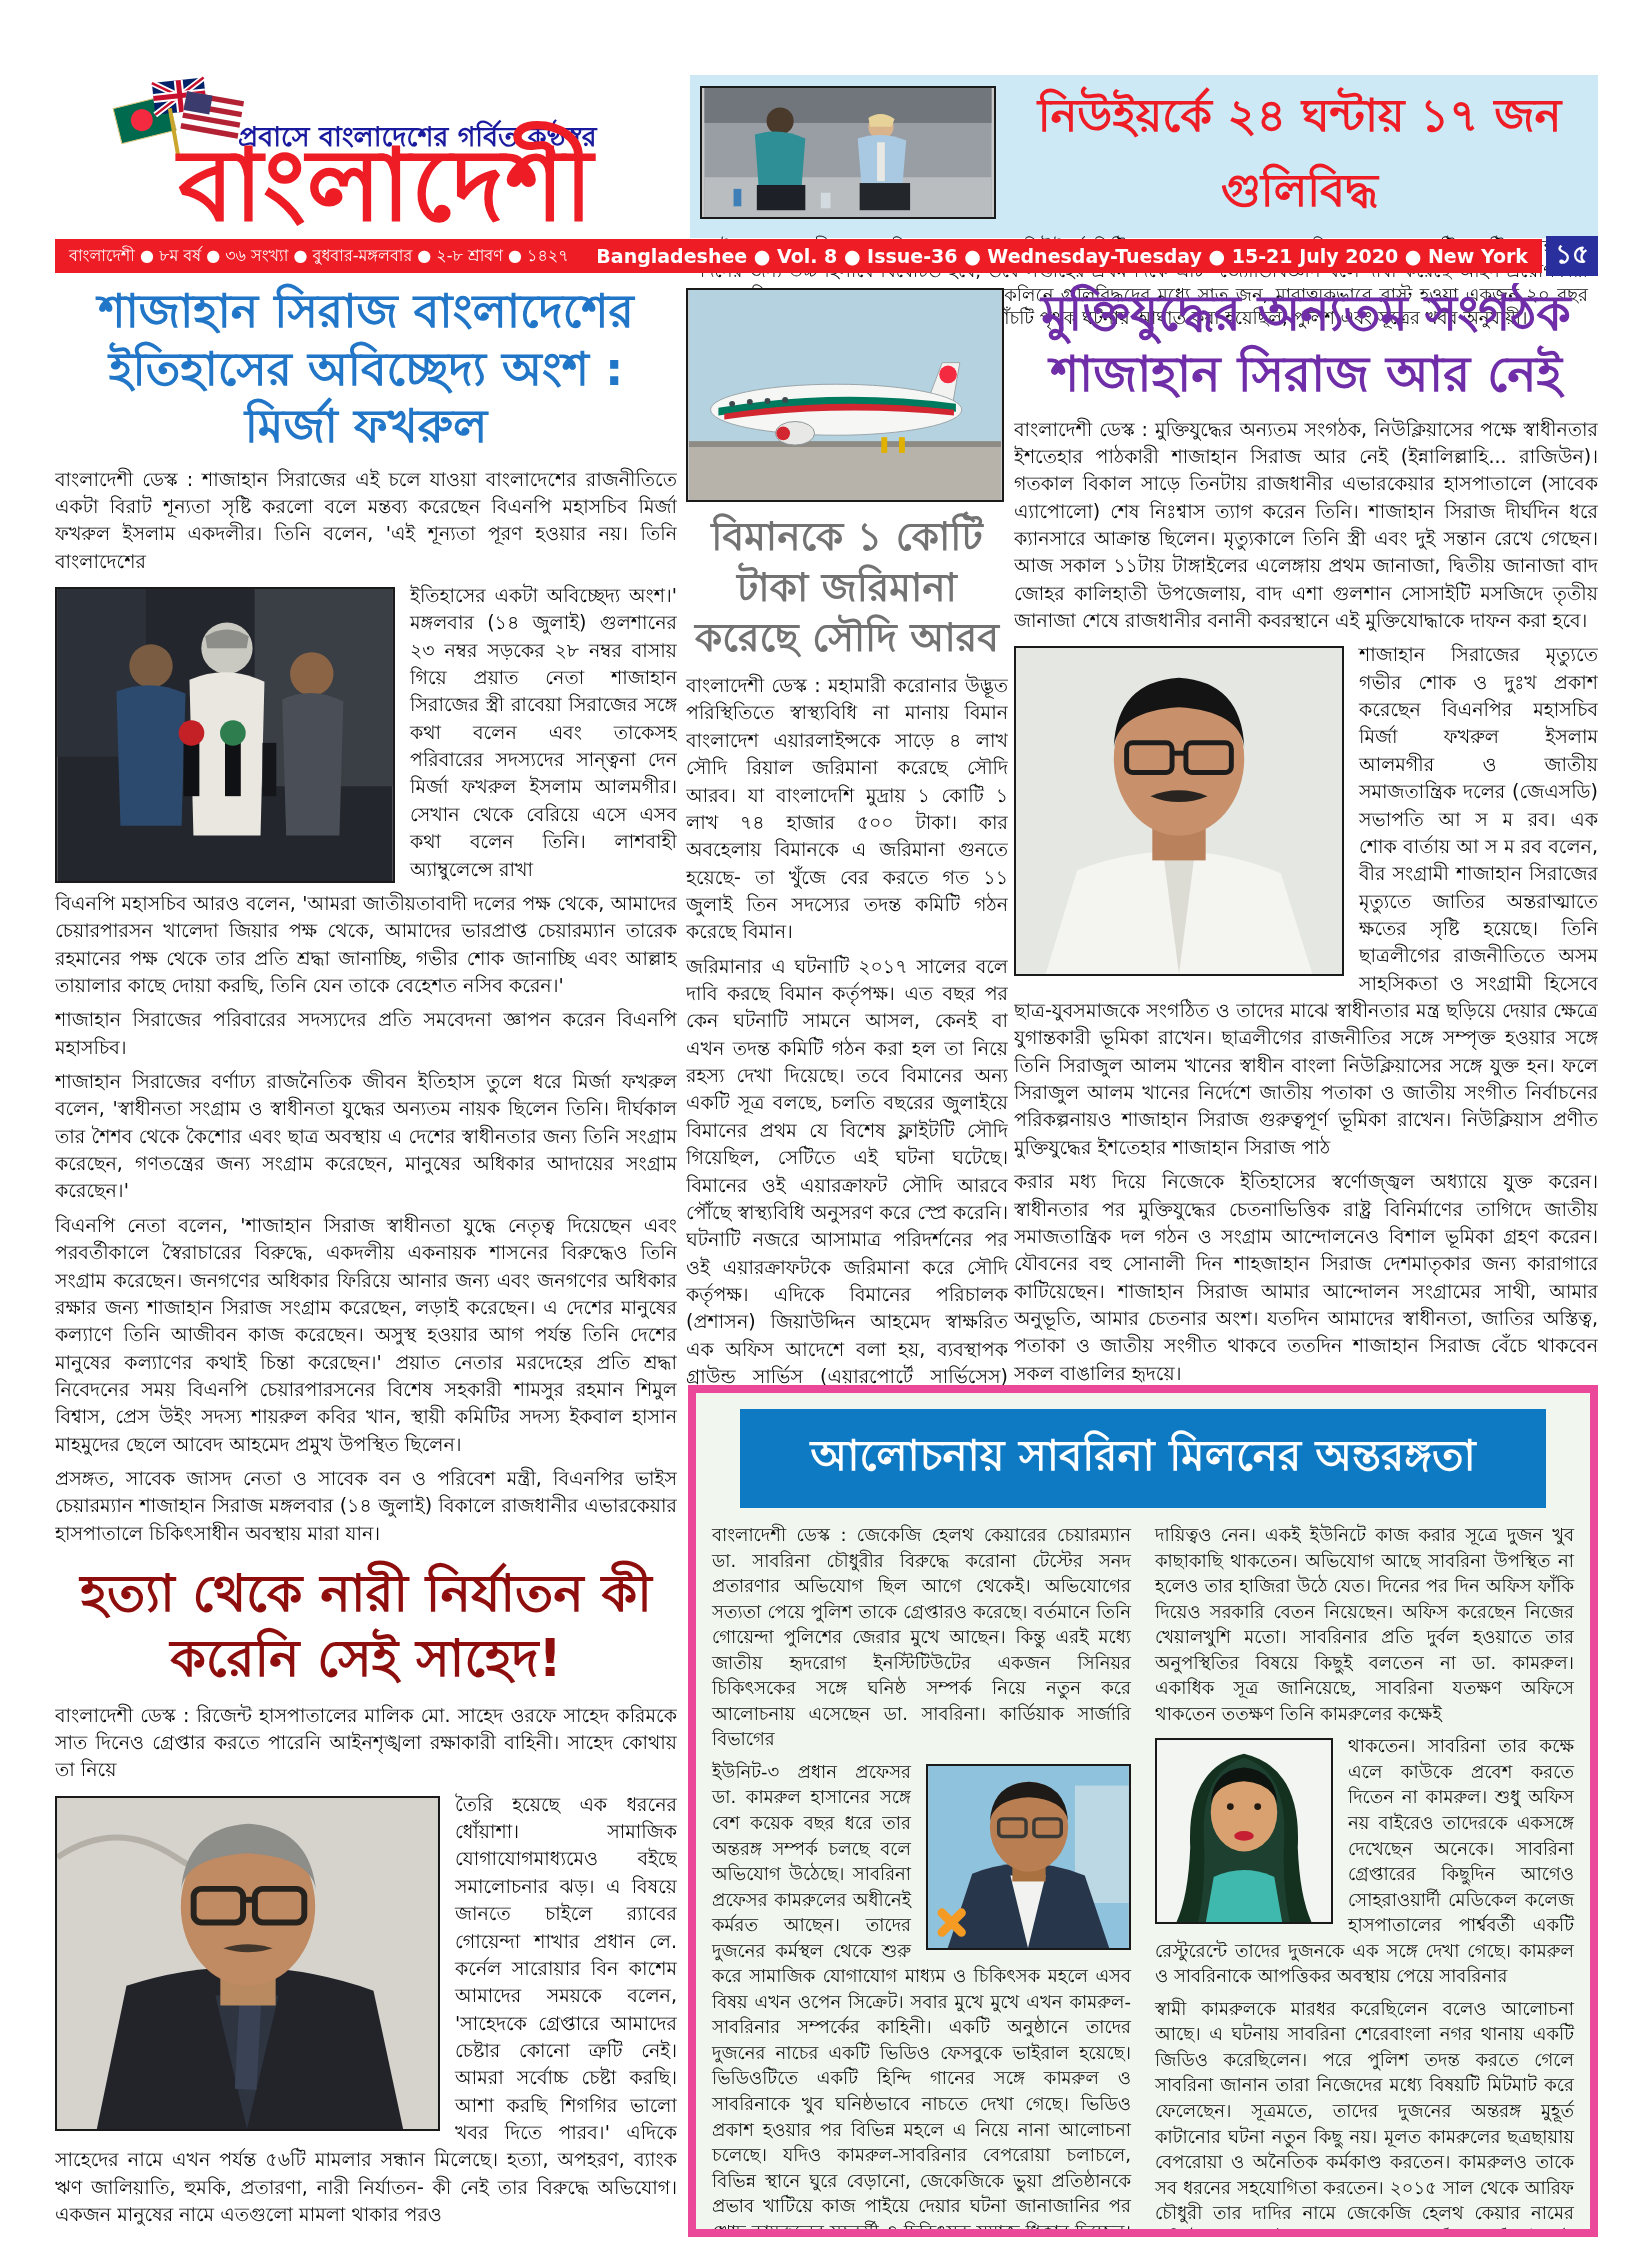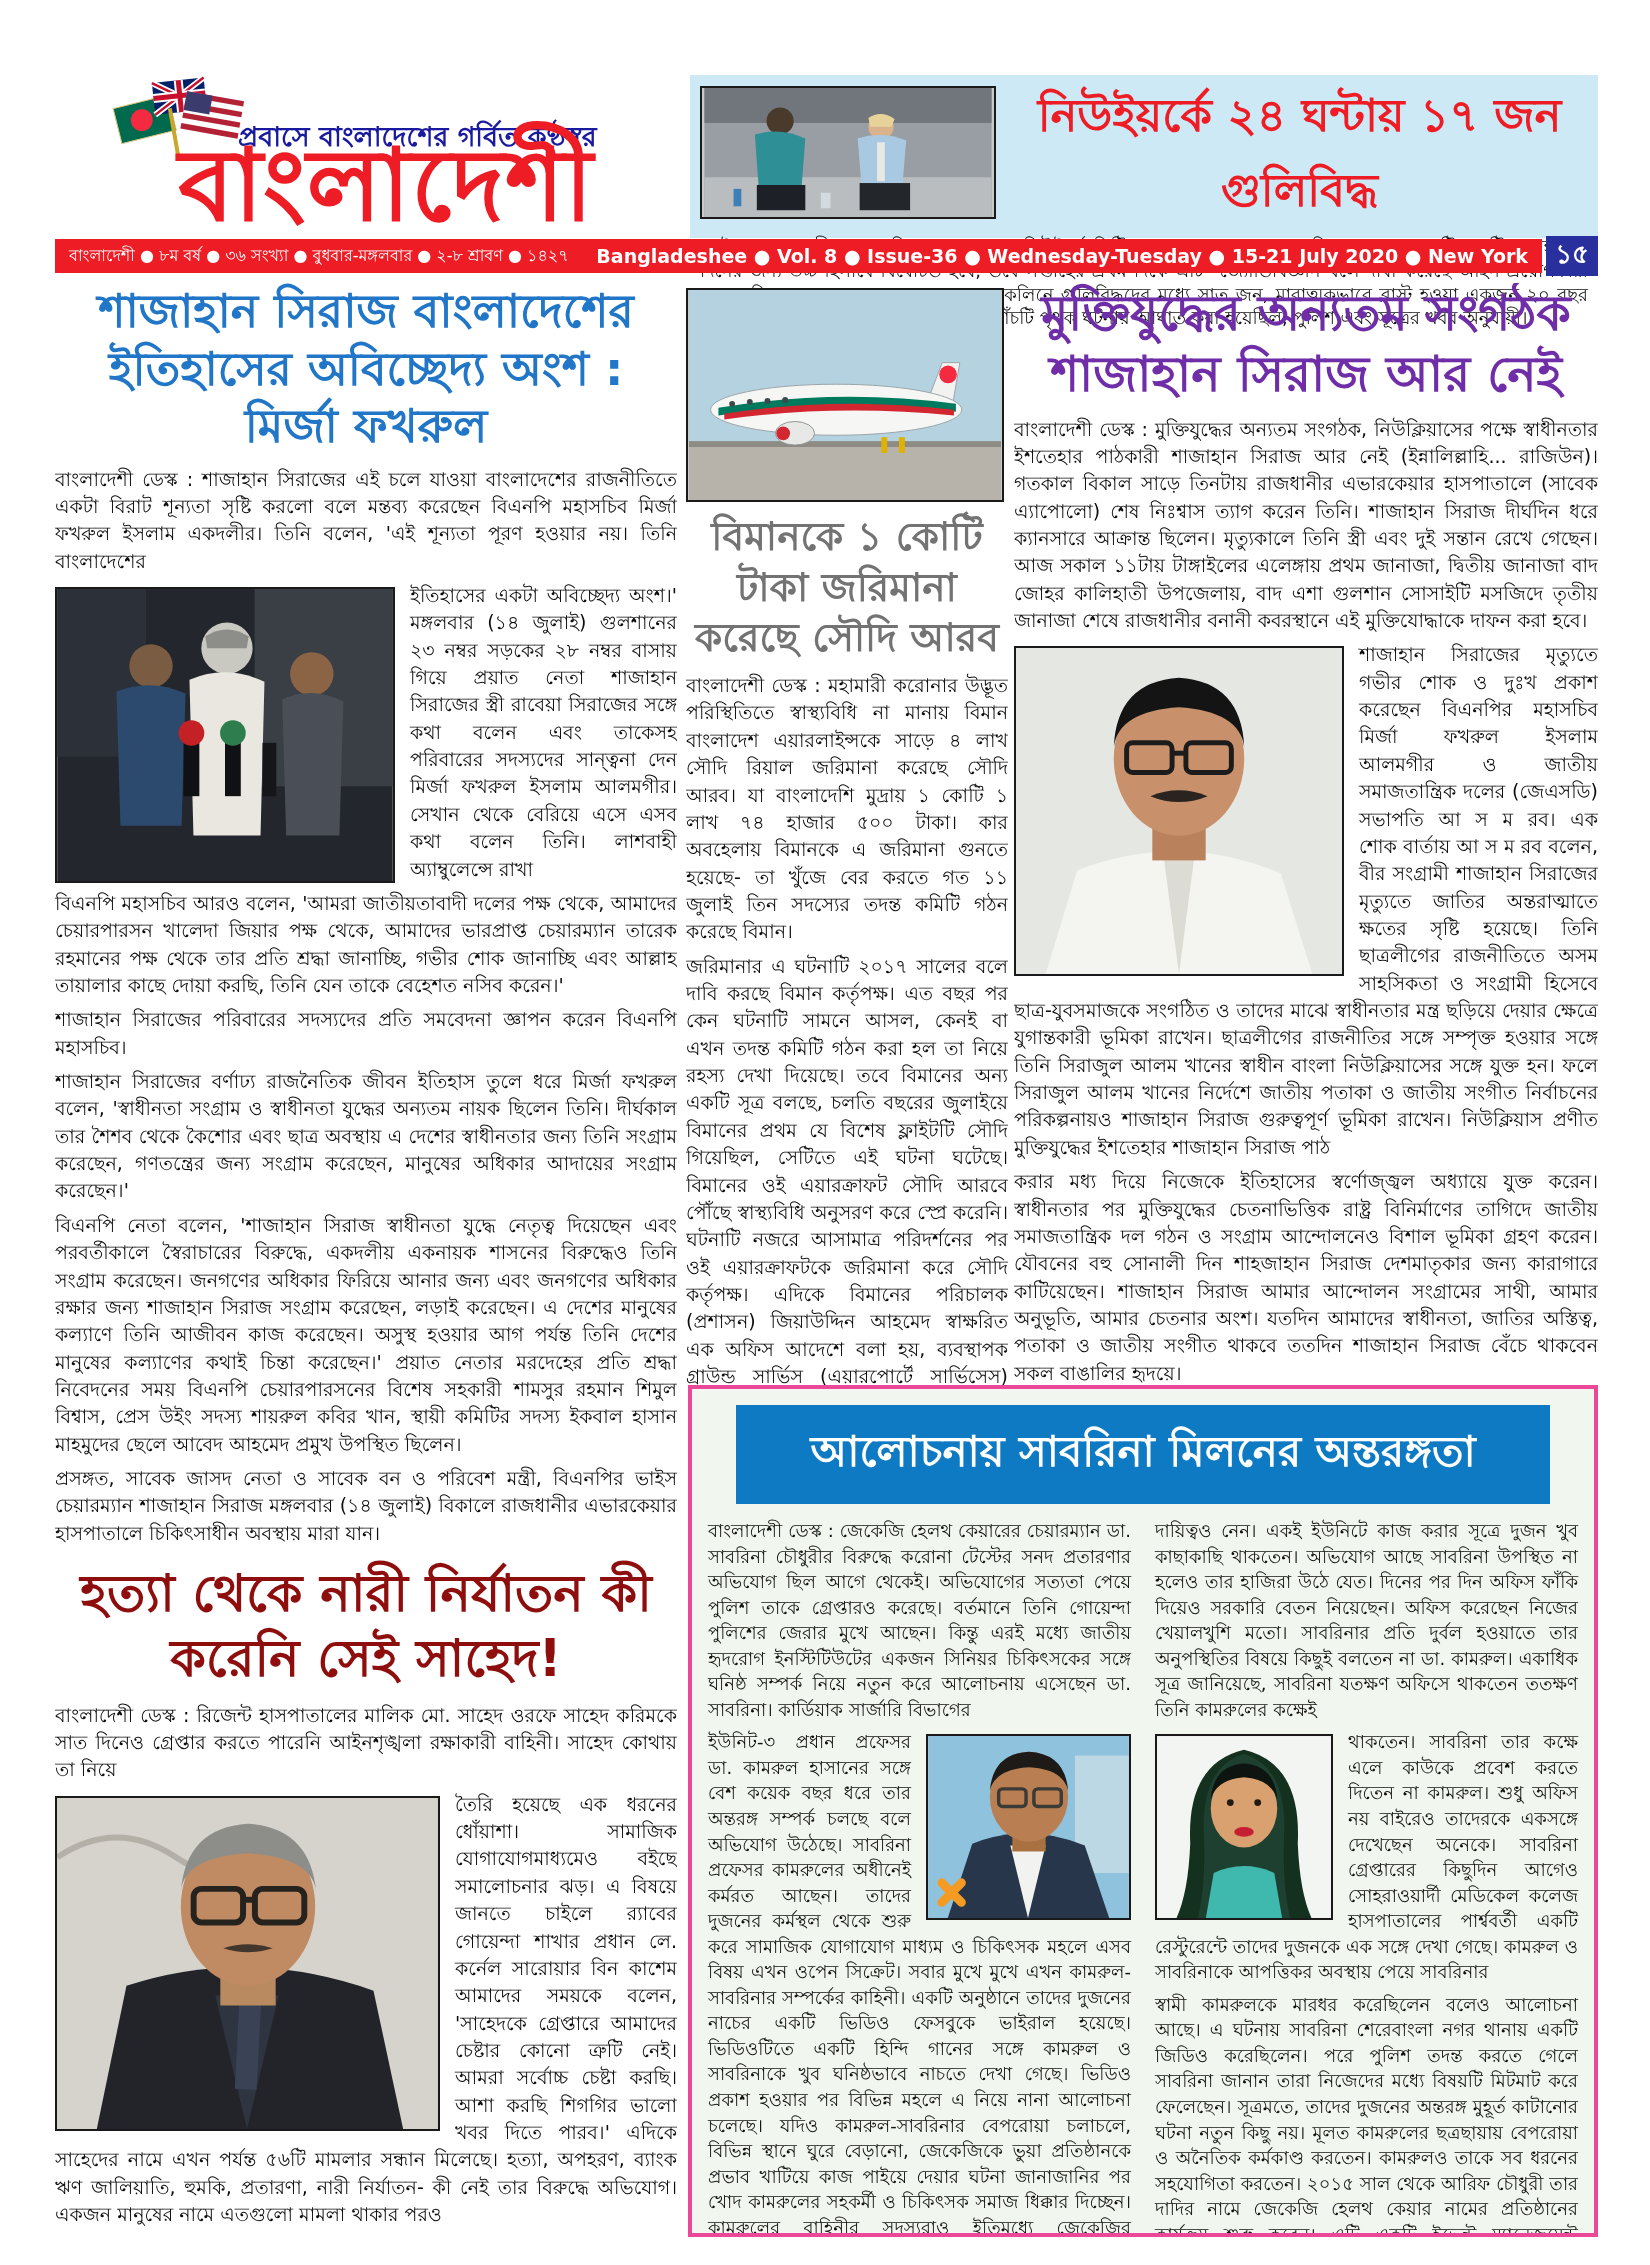--- a/index.html
+++ b/index.html
@@ -44,21 +44,21 @@
   .h-maroon-lg{color:#8e0e0e;font-size:51px;font-weight:bold;text-align:center;line-height:1.28;margin:14px 0 10px 0;}
   .h-maroon-md{color:#737373;font-size:39px;font-weight:bold;text-align:center;line-height:1.3;margin:10px 0 8px 0;}
   .h-purple{color:#6f2da8;font-size:49px;font-weight:bold;text-align:center;line-height:1.25;margin:0 0 10px 0;}
 
   #mirza-photo{width:340px;height:296px;}
   #shahed-photo{width:385px;height:335px;}
   #biman-photo{width:318px;height:214px;margin:0 0 8px 0;}
   #siraj-photo{width:330px;height:330px;}
 
   
-  #sabrina-box{left:688px;top:1385px;width:910px;height:852px;border:4px solid #ec4899;
+  #sabrina-box{left:688px;top:1385px;width:910px;height:852px;border:8px solid #ec4899;
                background:#f1f6ee;box-sizing:border-box;padding:12px 16px;overflow:hidden;}
   #sabrina-banner{margin:4px 28px 14px 28px;background:#0e7ac4;color:#fff;text-align:center;
                   font-size:42px;font-weight:bold;padding:14px 4px;}
   .gb-cols{display:flex;gap:24px;}
   .gb-col{flex:1;font-size:18px;line-height:1.42;text-align:justify;}
   #kamrul-photo{width:205px;height:186px;}
   #sabrina-photo{width:178px;height:186px;}
 </style>
 </head>
 <body>

